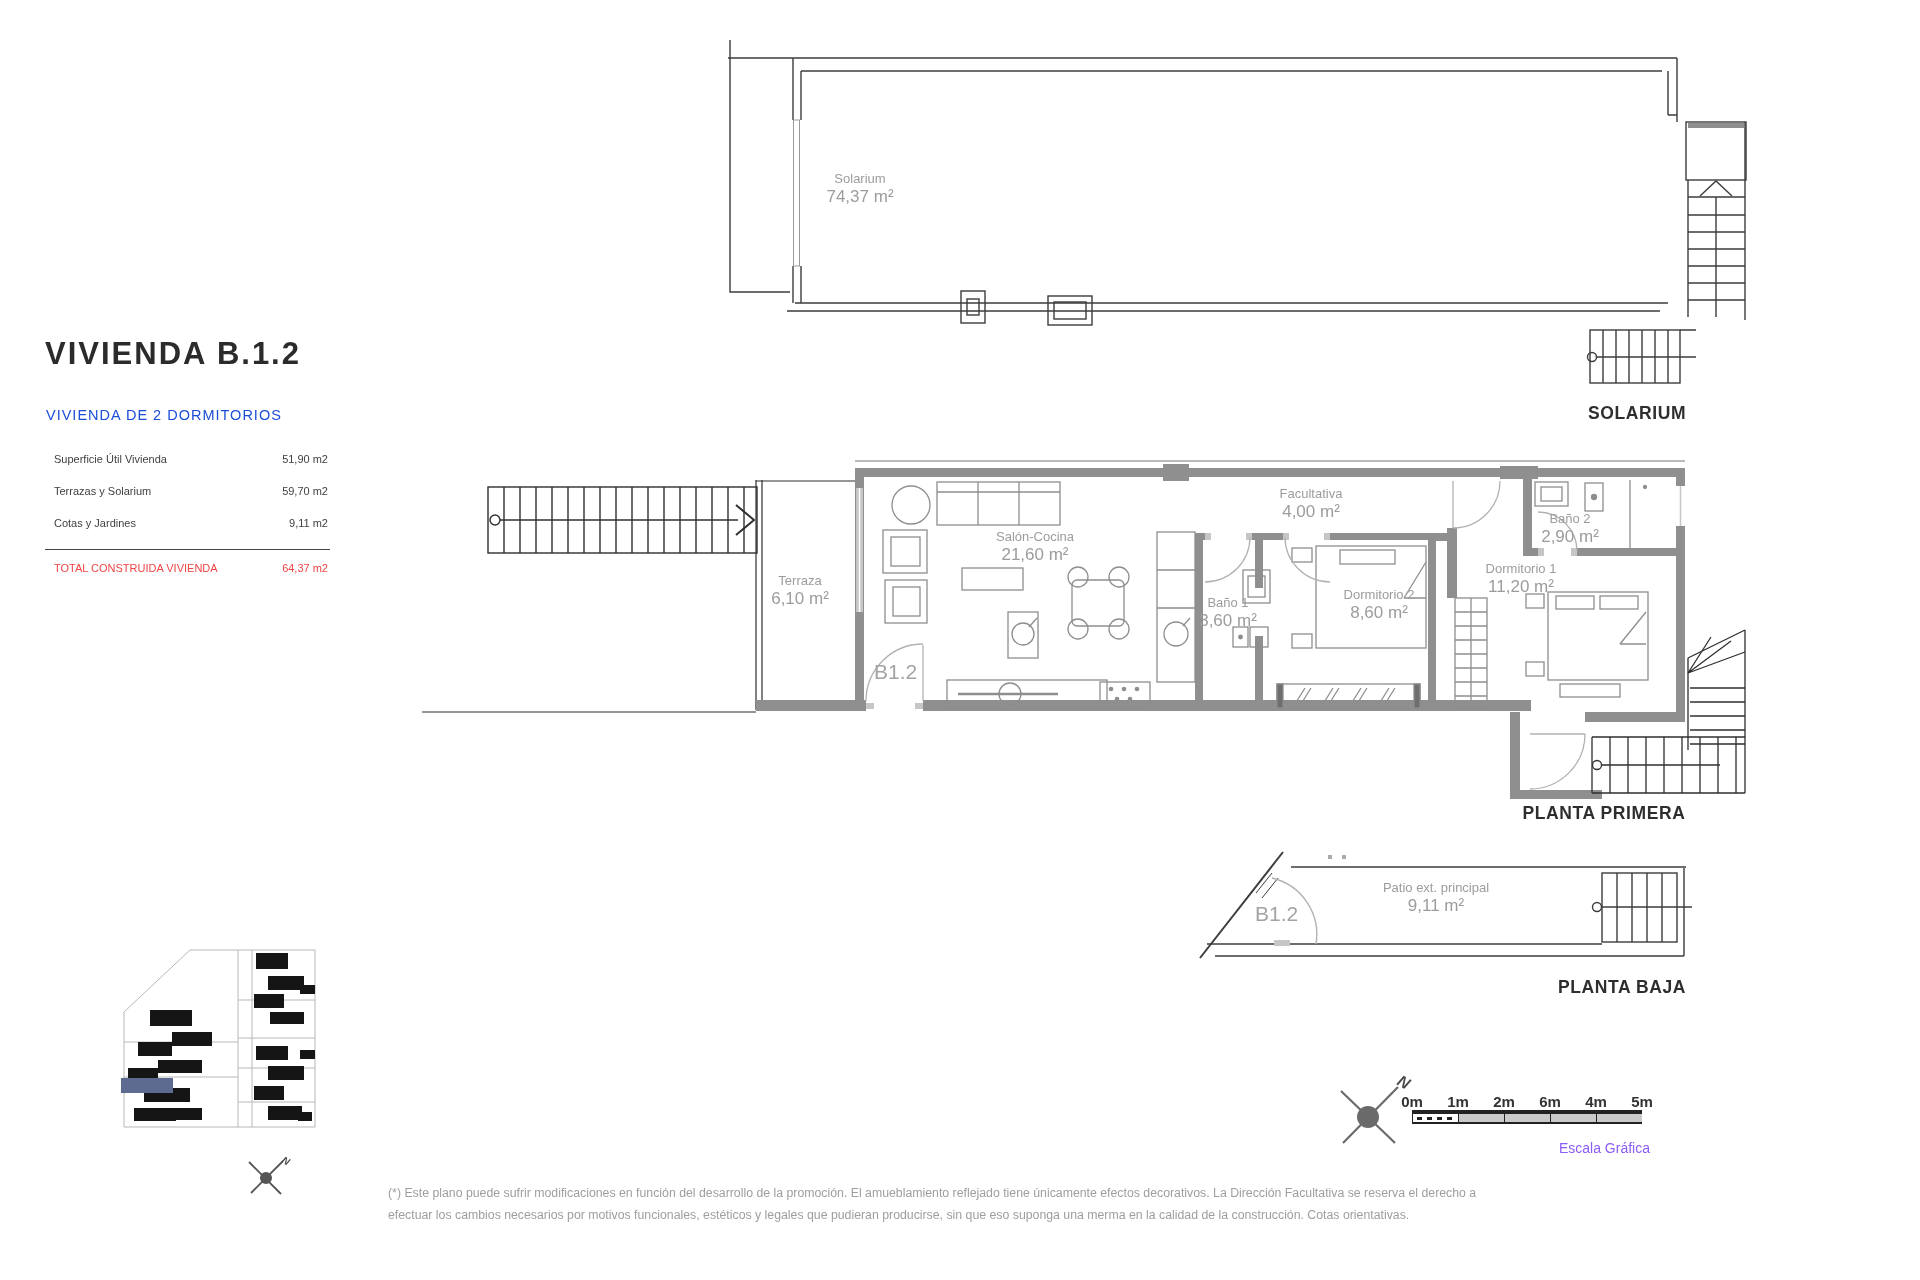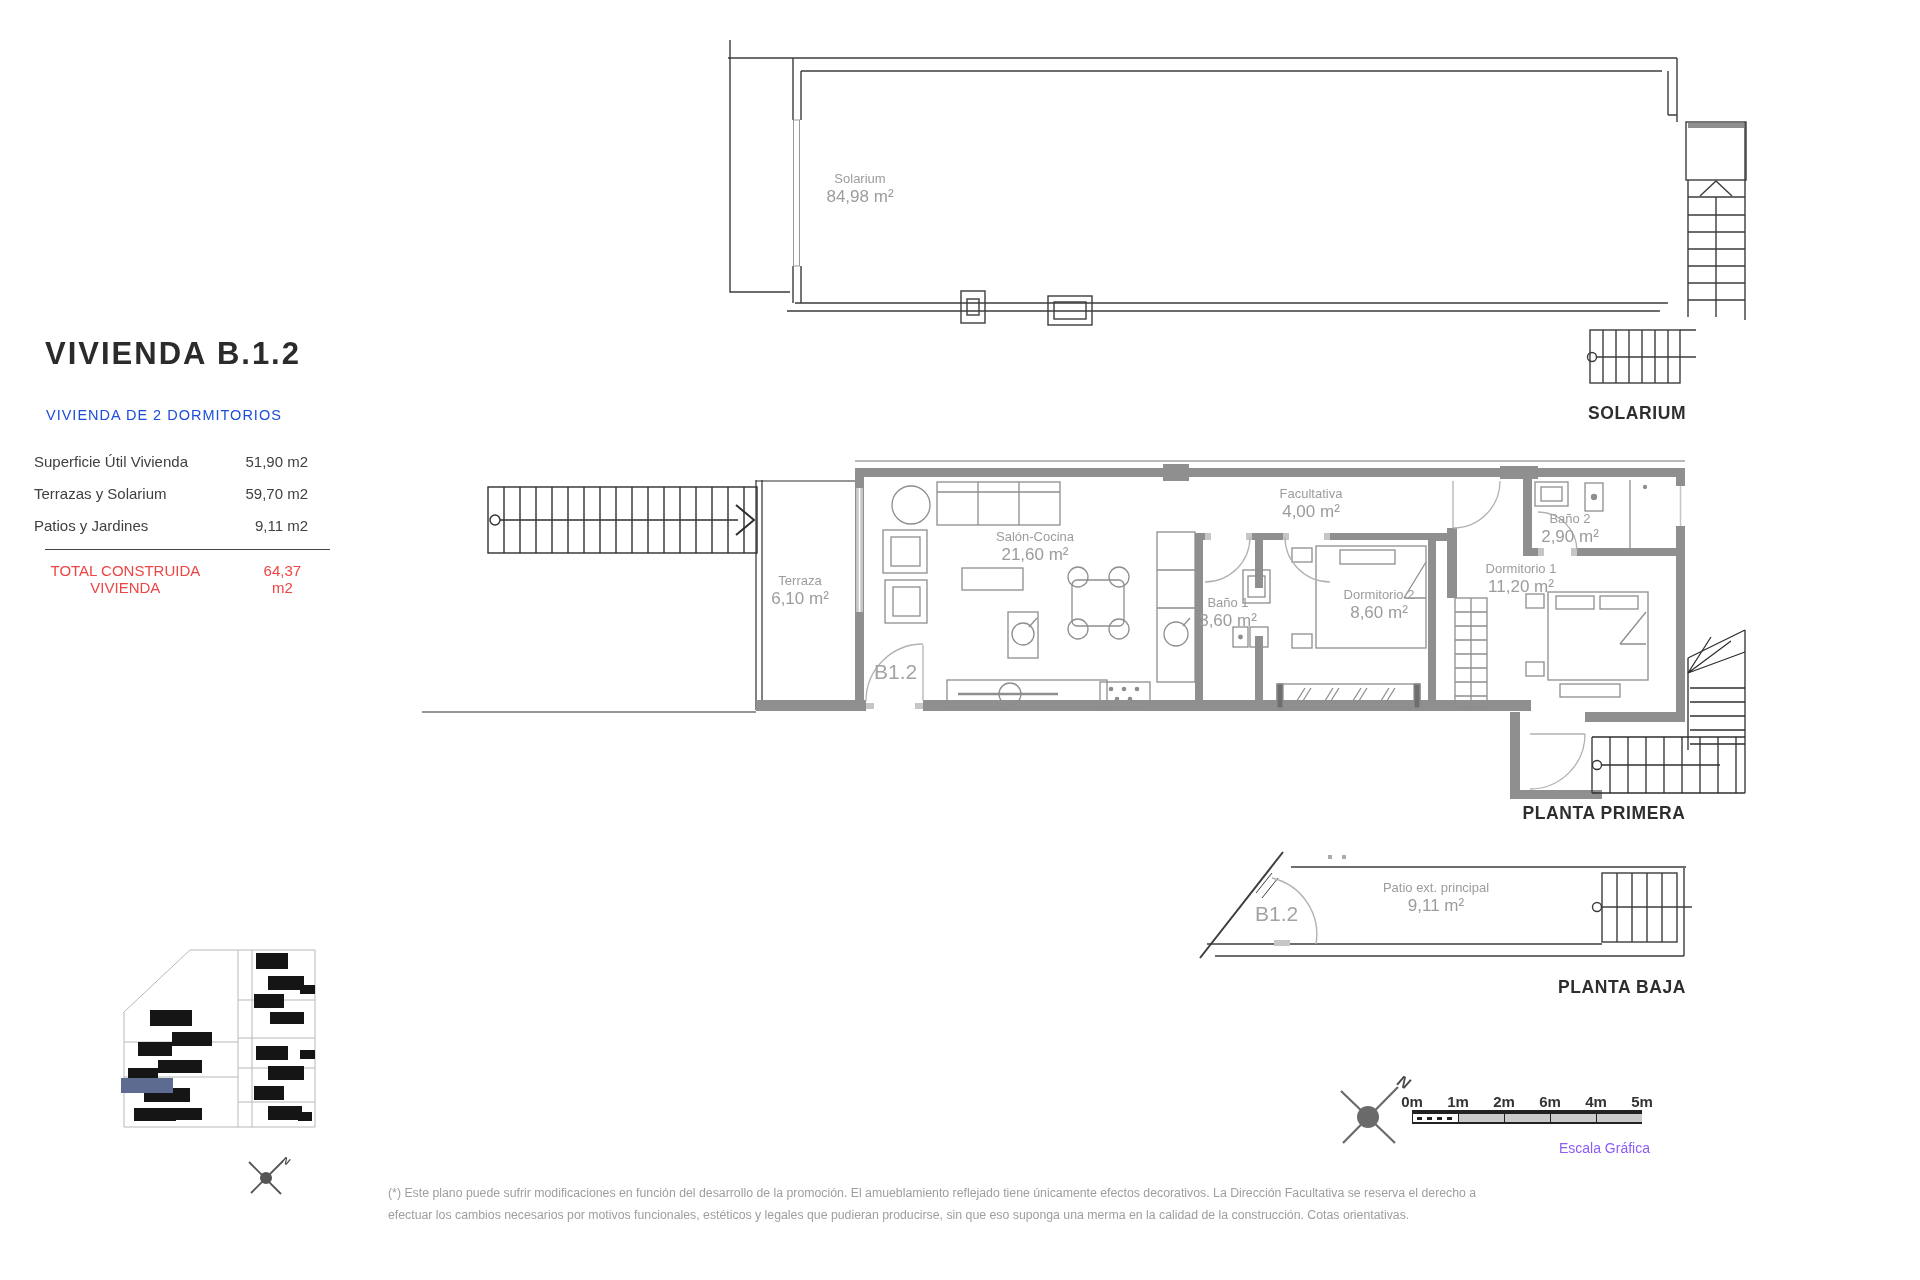--- a/index.html
+++ b/index.html
@@ -4,22 +4,22 @@
 <style>
   html,body{margin:0;padding:0;background:#ffffff;}
   body{width:1920px;height:1280px;position:relative;overflow:hidden;
        font-family:"Liberation Sans", sans-serif;}
   .abs{position:absolute;}
   
   .panel-title{position:absolute;left:45px;top:336px;font-size:31px;font-weight:bold;
                color:#2b2b2b;letter-spacing:2px;}
   .panel-subtitle{position:absolute;left:46px;top:407px;font-size:14.5px;color:#1d4ed8;
                   letter-spacing:1px;}
-  .srow{position:absolute;left:34px;width:274px;display:flex;justify-content:space-between;
-        font-size:15px;color:#3f3f3f;gap:40px;}
+  .srow{position:absolute;left:54px;width:274px;display:flex;justify-content:space-between;
+        font-size:11px;color:#3f3f3f;gap:40px;}
   .srow.total{font-weight:normal;color:#ef4444;text-align:center;}
   .sep-line{position:absolute;left:45px;top:549px;width:285px;border-top:1.5px solid #444;}
   
   .room-label{position:absolute;transform:translateX(-50%);text-align:center;color:#9c9c9c;
               display:flex;flex-direction:column;line-height:1.12;white-space:nowrap;}
   .room-label .rn{font-size:13px;}
   .room-label .ra{font-size:17px;}
   .plan-heading{position:absolute;transform:translateX(-50%);font-weight:bold;font-size:17.5px;
                 color:#2e2e2e;letter-spacing:0.6px;white-space:nowrap;}
   .unit-label{position:absolute;font-size:21px;color:#a3a3a3;margin-left:17px;}
@@ -292,33 +292,33 @@
 
   <div class="srow" style="top:453px">
     <span>Superficie Útil Vivienda</span>
     <span>51,90 m2</span>
   </div>
   <div class="srow" style="top:485px">
     <span>Terrazas y Solarium</span>
     <span>59,70 m2</span>
   </div>
   <div class="srow" style="top:517px">
-    <span>Patios y Jardines</span>
+    <span>Cotas y Jardines</span>
     <span>9,11 m2</span>
   </div>
   <div class="sep-line"></div>
   <div class="srow total" style="top:562px">
     <span>TOTAL CONSTRUIDA VIVIENDA</span>
     <span>64,37 m2</span>
   </div>
 </div>
 
 <div class="room-label" style="left:860px;top:172px">
   <span class="rn">Solarium</span>
-  <span class="ra">84,98 m²</span>
+  <span class="ra">74,37 m²</span>
 </div>
 <div class="room-label" style="left:800px;top:574px">
   <span class="rn">Terraza</span>
   <span class="ra">6,10 m²</span>
 </div>
 <div class="room-label" style="left:1035px;top:530px">
   <span class="rn">Salón-Cocina</span>
   <span class="ra">21,60 m²</span>
 </div>
 <div class="room-label" style="left:1311px;top:487px">

